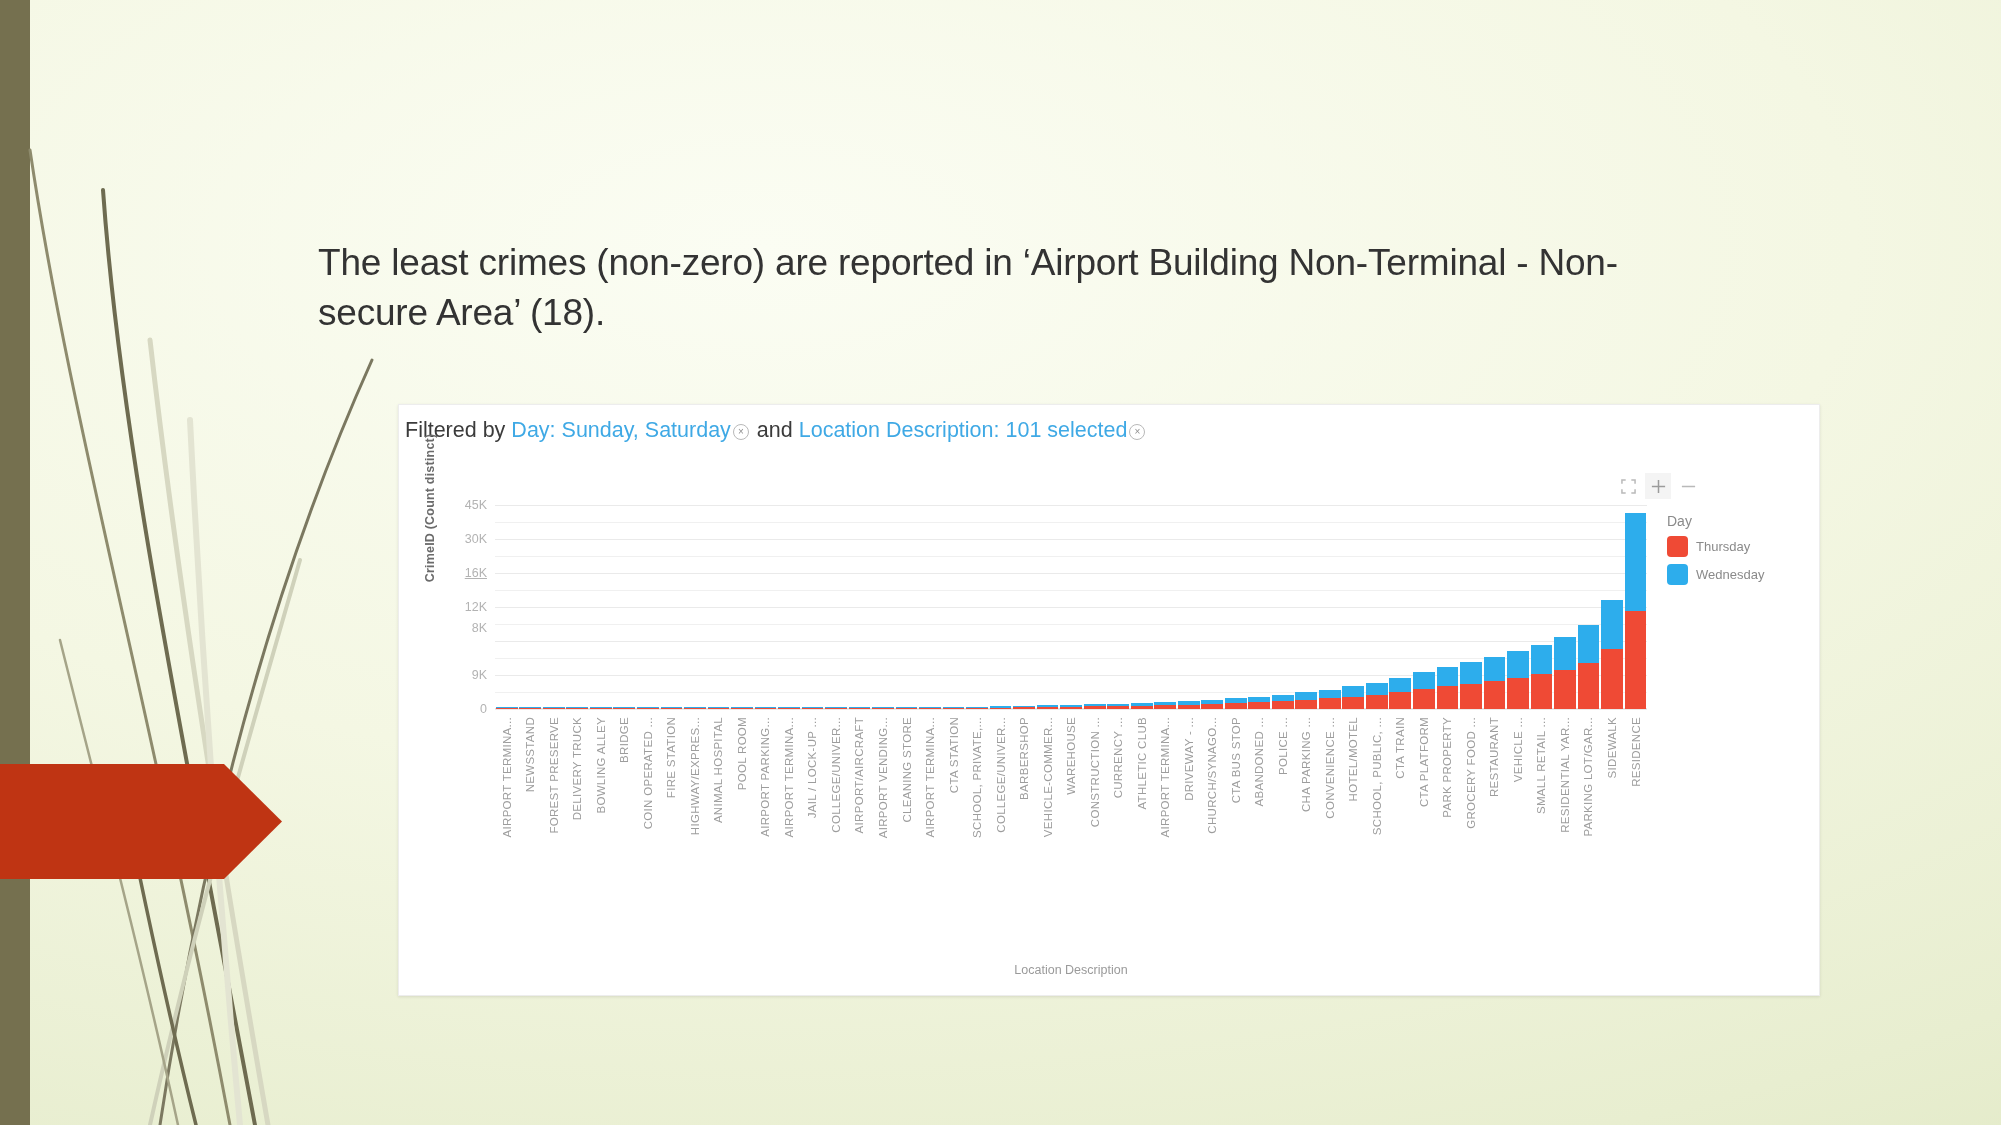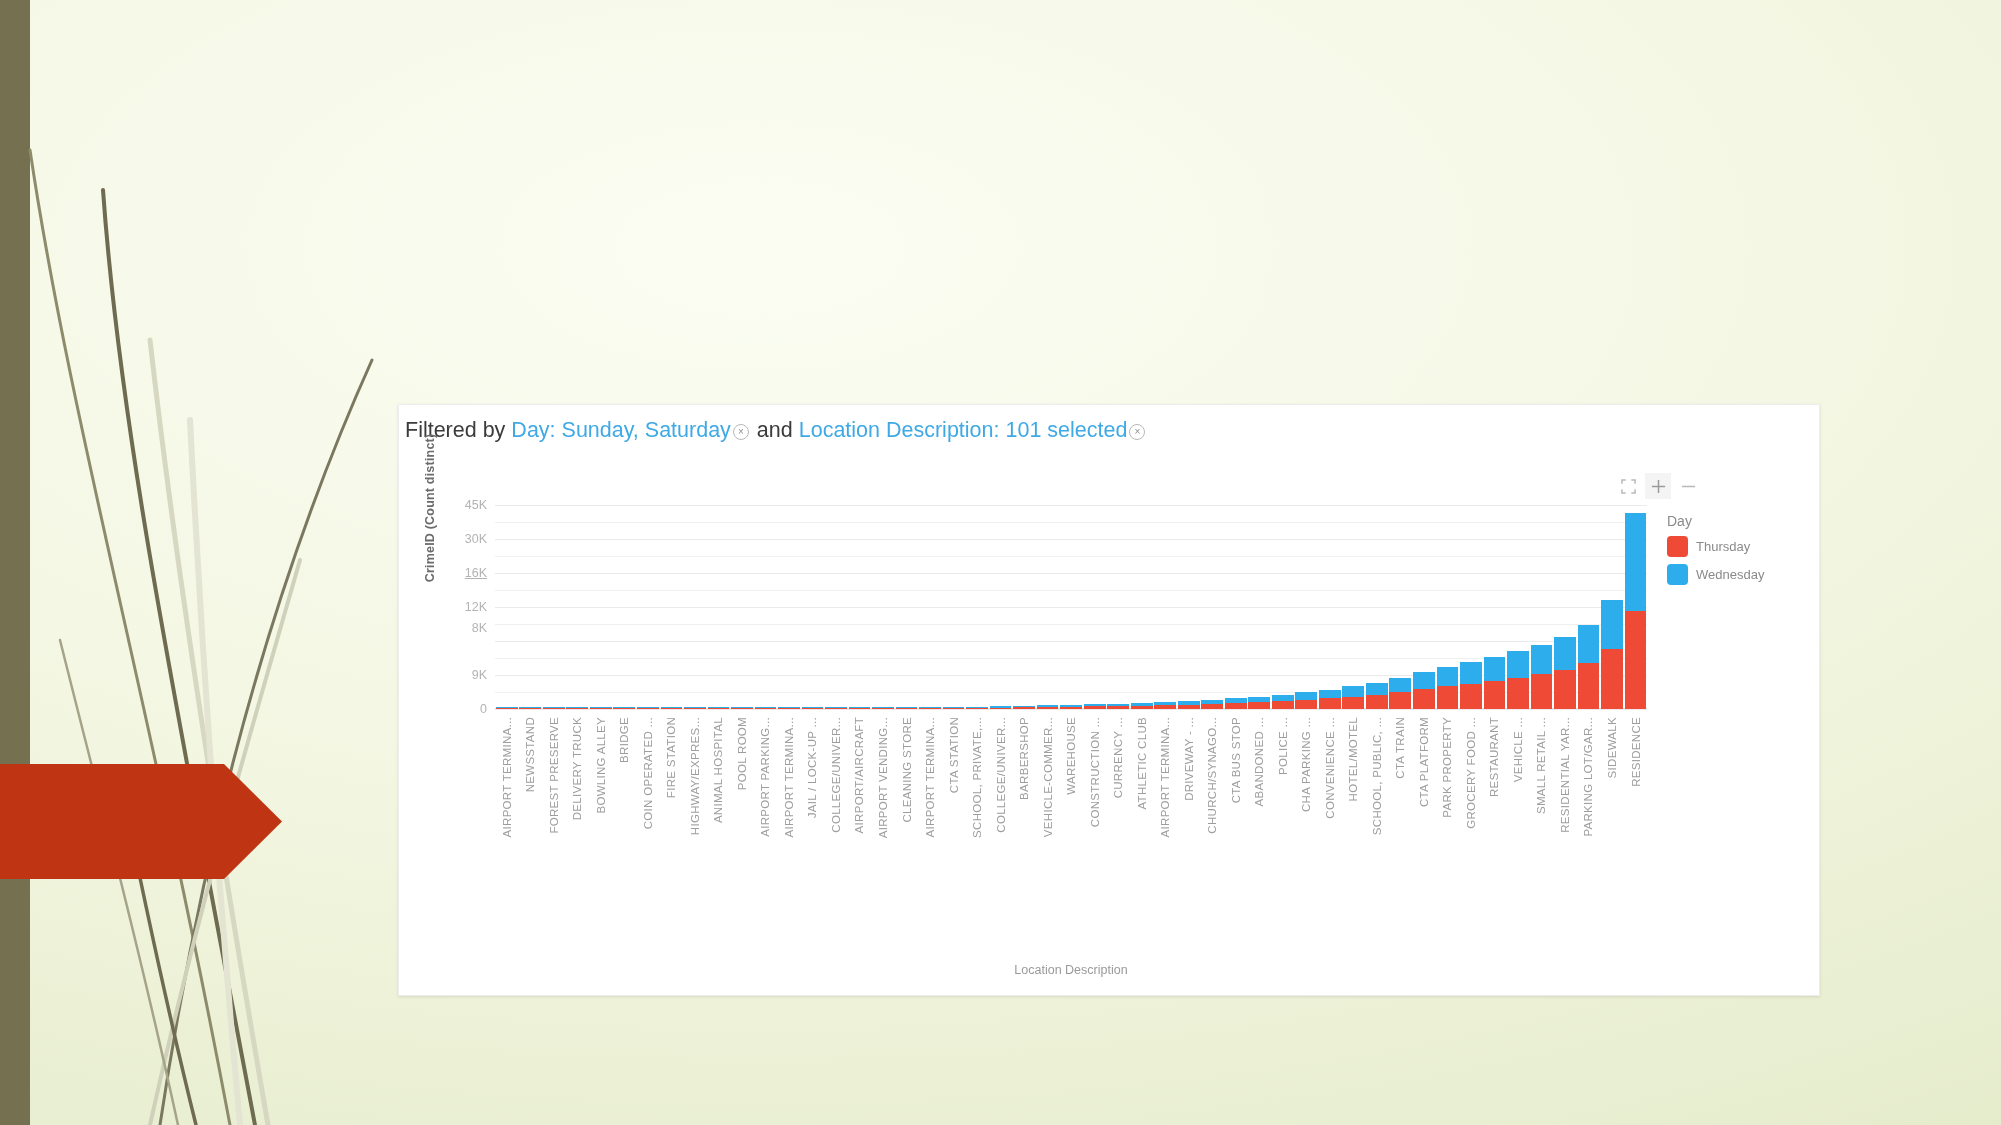--- a/index.html
+++ b/index.html
@@ -130,20 +130,21 @@
       <path d="M190 420 C 200 620, 215 850, 240 1125" stroke="#e3e4d2" stroke-width="6"></path>
       <path d="M372 360 C 300 520, 215 760, 160 1125" stroke="#7b7860" stroke-width="3"></path>
       <path d="M300 560 C 260 700, 200 900, 150 1125" stroke="#cfd1ba" stroke-width="4"></path>
       <path d="M60 640 C 95 780, 140 950, 178 1125" stroke="#a5a488" stroke-width="2.5"></path>
       <path d="M120 780 C 140 880, 165 1000, 196 1125" stroke="#6e6b50" stroke-width="3.5"></path>
     </g>
   </svg>
 
   <div id="arrow-shape"></div>
 
+  <div id="title-block">The least crimes (non-zero) are reported in ‘Airport Building Non-Terminal - Non-secure Area’ (18).</div>
 
   <div id="chart-card">
 
     <div class="qbar">
       <div class="qline second">
         <span>Filtered by</span>
         <span class="qtok">Day: Sunday, Saturday</span><span class="xbtn">×</span>
         <span>and</span>
         <span class="qtok">Location Description: 101 selected</span><span class="xbtn">×</span>
       </div>

